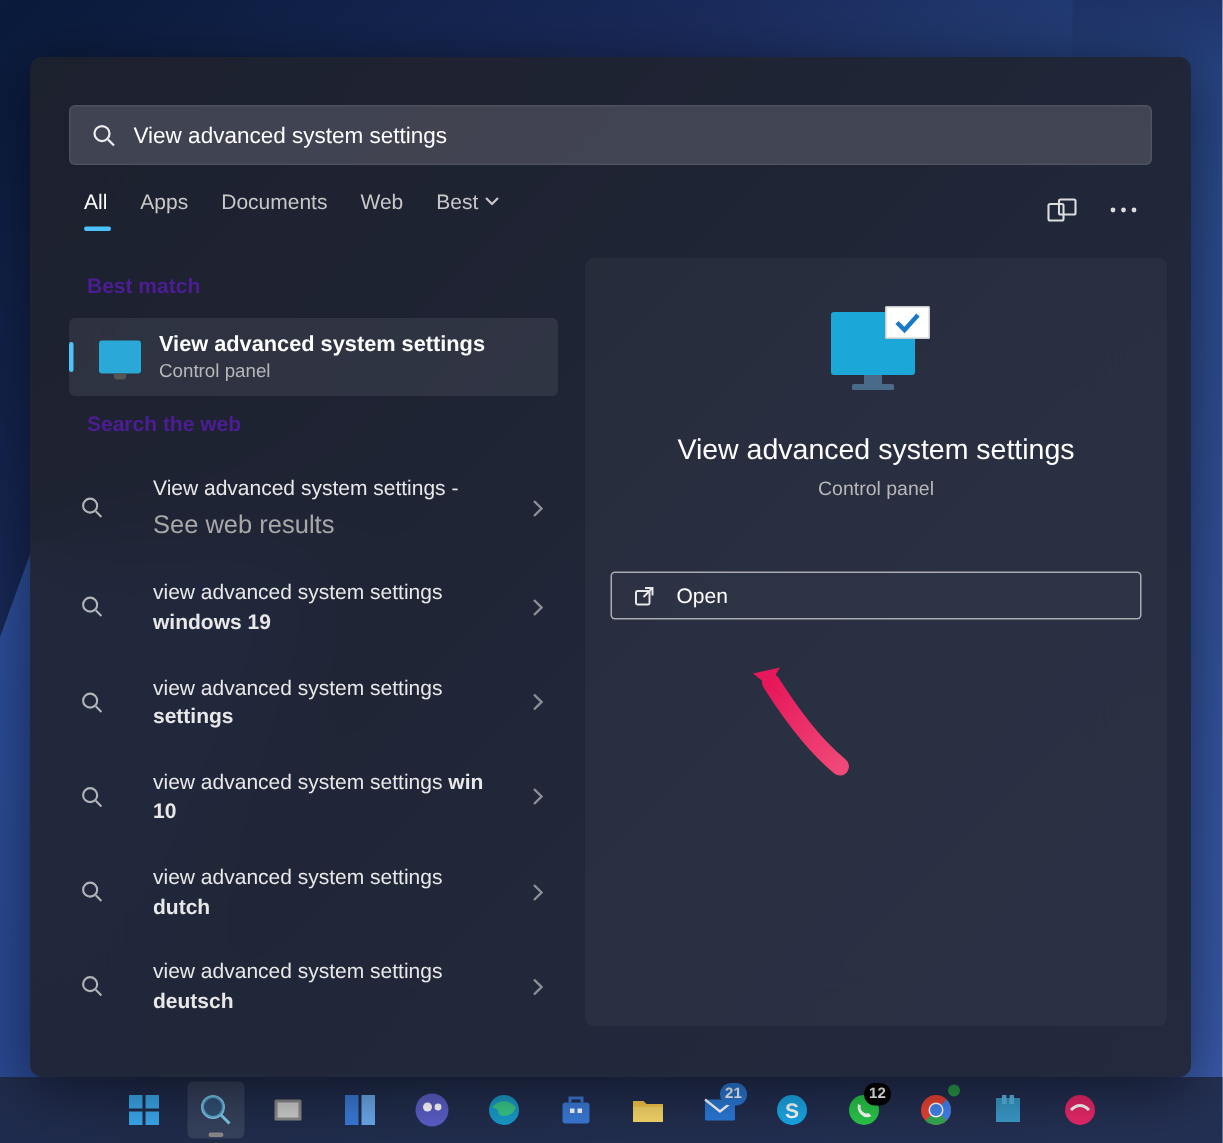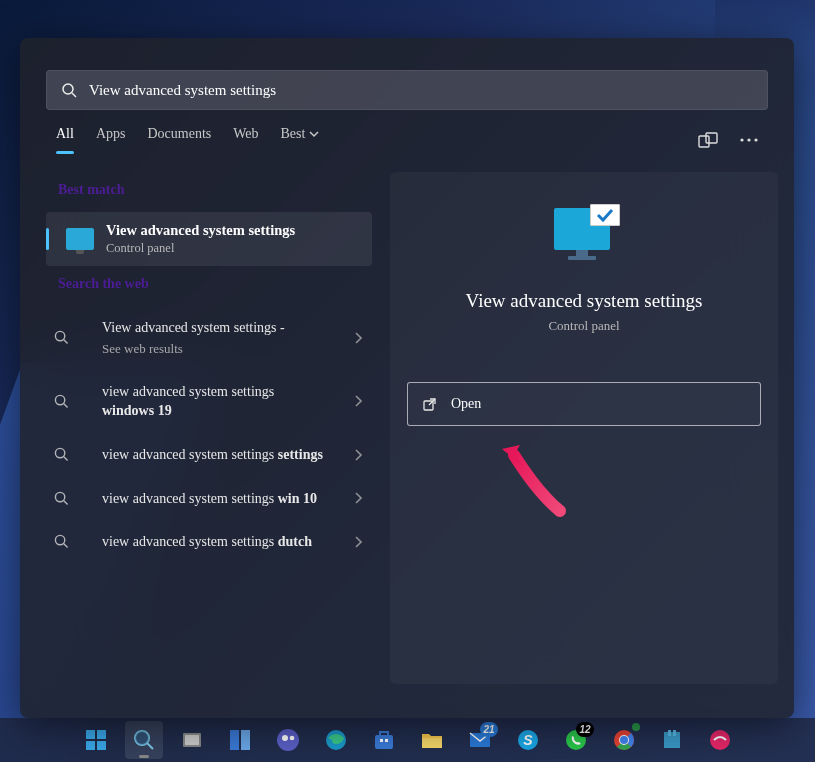--- a/index.html
+++ b/index.html
@@ -21,21 +21,20 @@
   }
   .search-flyout {
     position: absolute; top: 38px; left: 20px; width: 774px; height: 680px;
     background: rgba(32, 34, 44, 0.85);
     backdrop-filter: blur(30px);
     border-radius: 8px;
     box-shadow: 0 8px 40px rgba(0,0,0,0.5);
     z-index: 10;
     color: #fff;
     padding: 0;
-    font-family: Liberation Serif, serif;
   }
   .search-box {
     margin: 32px 26px 0 26px; height: 40px;
     background: rgba(80,82,95,0.7);
     border-radius: 4px;
     display: flex; align-items: center; padding: 0 14px;
     border: 1px solid rgba(255,255,255,0.08);
   }
   .search-box .icon { width: 16px; height: 16px; margin-right: 12px; opacity: 0.9; }
   .search-box input {
@@ -74,56 +73,55 @@
   .bm-icon::after { content:""; position:absolute; left:10px; bottom:-4px; width:8px; height:4px; background:#555; border-radius:0 0 2px 2px; }
   .bm-text .title { font-size:14.5px; font-weight:600; color:#fff; }
   .bm-text .subtitle { font-size:12.5px; color:#b8b8b8; margin-top:2px; }
   .web-list { padding: 0 10px; }
   .web-item {
     display:flex; align-items:center; gap:30px; padding:12px 10px 12px 8px;
     cursor:pointer; position:relative;
   }
   .web-item .wi-icon { width:18px; flex-shrink:0; opacity:0.85; }
   .web-item .wi-text { flex:1; font-size:14px; line-height:1.4; color:#e8e8e8; }
-  .web-item .wi-text .sub { font-size:13px; color:#a8a8a8; display:block; margin-top:2px; }
+  .web-item .wi-text .sub { font-size:17px; color:#a8a8a8; display:block; margin-top:2px; }
   .web-item .chev { opacity:0.7; }
   .detail-panel {
     background: rgba(255,255,255,0.04); border-radius:6px;
     padding: 36px 16px 16px 16px; height: 512px;
     display:flex; flex-direction:column; align-items:center;
   }
   .detail-icon-wrap { position:relative; width:60px; height:56px; margin-bottom:26px; }
   .monitor-body { width:56px; height:42px; background:#1ba8d8; border-radius:2px; position:relative; }
   .monitor-stand { position:absolute; left:22px; top:42px; width:12px; height:6px; background:#4a6a8a; }
   .monitor-base { position:absolute; left:14px; top:48px; width:28px; height:4px; background:#4a6a8a; border-radius:1px; }
   .check-badge {
     position:absolute; top:-4px; right:-6px; width:30px; height:22px;
     background:#fff; border-radius:1px; display:flex; align-items:center; justify-content:center;
     border:1px solid #ccc;
   }
   .detail-title { font-size:19px; color:#fff; text-align:center; }
   .detail-subtitle { font-size:13px; color:#b8b8b8; margin-top:6px; }
   .open-button {
-    margin-top:48px; width:354px; height:44px;
+    margin-top:48px; width:354px; height:32px;
     border:1.5px solid rgba(255,255,255,0.6); border-radius:3px;
     background: rgba(255,255,255,0.02);
     display:flex; align-items:center; gap:14px; padding:0 14px;
     color:#fff; font-size:14px; cursor:pointer;
   }
   .arrow-annotation {
     position:absolute; top:405px; right:216px; width:80px; height:80px;
     pointer-events:none; z-index:50;
   }
   
   .taskbar {
     position:absolute; bottom:0; left:0; right:0; height:44px;
     background: rgba(30,35,55,0.75); backdrop-filter: blur(20px);
     display:flex; align-items:center; justify-content:center; gap:10px;
     z-index:5;
-    font-style:italic;
   }
   .tb-item {
     width:38px; height:38px; display:flex; align-items:center; justify-content:center;
     border-radius:4px; cursor:pointer; position:relative;
   }
   .tb-item.active { background: rgba(255,255,255,0.1); }
   .tb-item.active::after {
     content:""; position:absolute; bottom:1px; left:14px; width:10px; height:3px;
     border-radius:2px; background:#888;
   }
@@ -272,20 +270,36 @@
     </span>
     <span class="wi-text">
       view advanced system settings <b>dutch</b>
     </span>
     <span class="chev">
       <svg width="8" height="12" viewBox="0 0 8 12">
                 <path d="M2 1 L7 6 L2 11" stroke="#bbb" stroke-width="1.6" fill="none"></path>
               </svg>
     </span>
           </div>
+          <div class="web-item">
+    <span class="wi-icon">
+      <svg viewBox="0 0 16 16" width="15" height="15" fill="none" stroke="#ccc" stroke-width="1.5">
+        <circle cx="6.5" cy="6.5" r="5"></circle>
+                <line x1="10.5" y1="10.5" x2="14.5" y2="14.5"></line>
+      </svg>
+    </span>
+    <span class="wi-text">
+      view advanced system settings <b>deutsch</b>
+    </span>
+    <span class="chev">
+      <svg width="8" height="12" viewBox="0 0 8 12">
+                <path d="M2 1 L7 6 L2 11" stroke="#bbb" stroke-width="1.6" fill="none"></path>
+              </svg>
+    </span>
+          </div>
         </div>
     </div>
 
     <div class="right-col">
       <div class="detail-panel">
         <div class="detail-icon-wrap">
           <div class="monitor-body"></div>
           <div class="monitor-stand"></div>
           <div class="monitor-base"></div>
           <div class="check-badge">

